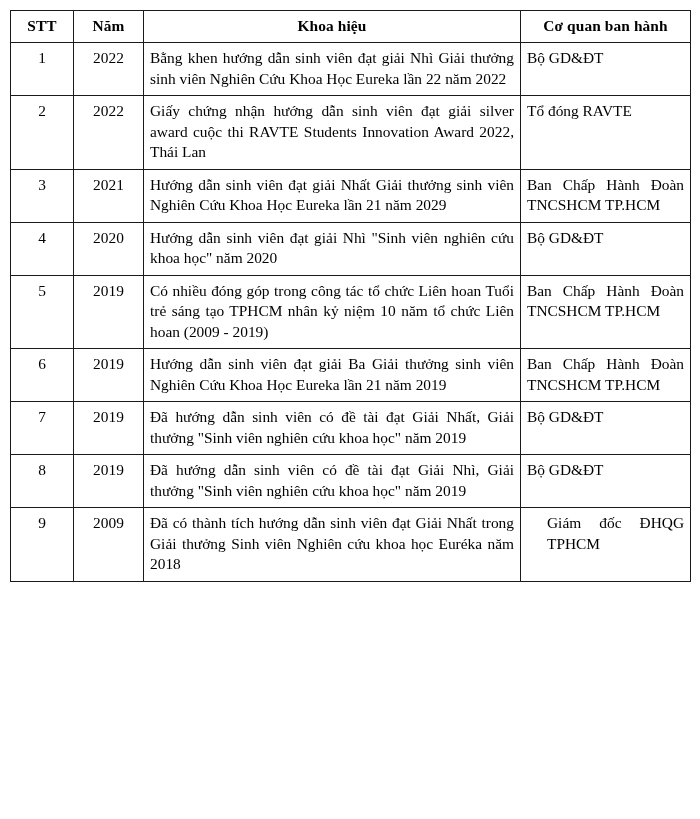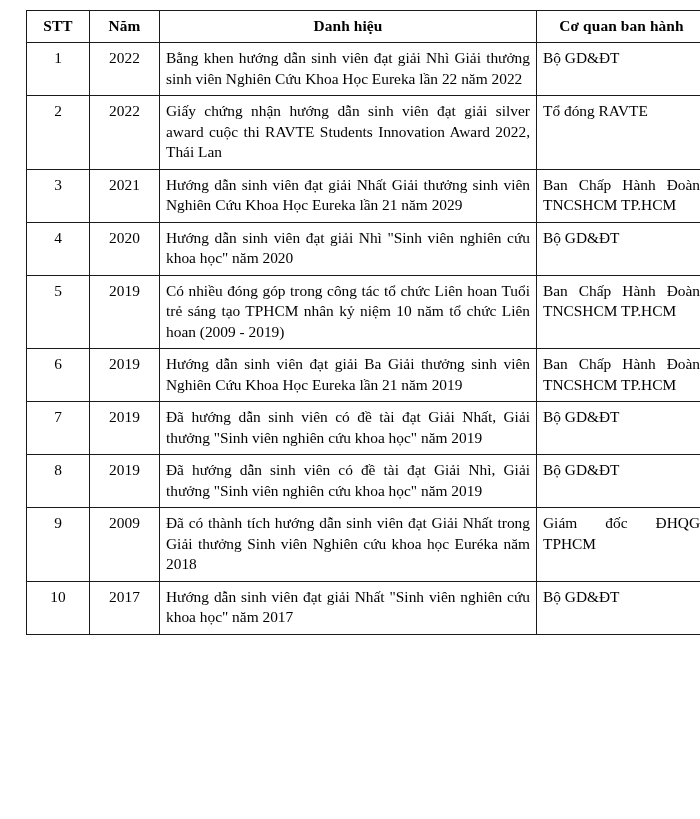--- a/index.html
+++ b/index.html
@@ -14,21 +14,21 @@
     font-family: "Liberation Serif", "DejaVu Serif", serif;
     color: #000000;
   }
 
   #sheet {
     position: relative;
     width: 700px;
     height: 819px;
     background: #ffffff;
     box-sizing: border-box;
-    padding: 10px 10px 0 26px;
+    padding: 10px 10px 0 10px;
   }
 
   table.award-table {
     width: 680px;
     border-collapse: collapse;
     table-layout: fixed;
     background: #ffffff;
   }
 
   table.award-table td,
@@ -70,20 +70,21 @@
     margin-top: 10px;
   }
   td.coquan {
     text-align: justify;
     text-justify: inter-word;
   }
   
   td.danh > span,
   td.coquan > span {
     display: block;
+    margin-left: 20px;
   }
 
   
   td.coquan.justify-all {
     text-align: justify;
   }
   td.coquan.justify-all > span::after {
     content: "";
     display: inline-block;
     width: 100%;
@@ -107,21 +108,21 @@
       <col class="c-stt">
       <col class="c-nam">
       <col class="c-danh">
       <col class="c-coquan">
     </colgroup>
 
     <thead>
       <tr>
         <th class="stt">STT</th>
         <th class="nam">Năm</th>
-        <th class="danh">Danh hiệu</th>
+        <th class="danh">Khoa hiệu</th>
         <th class="coquan">Cơ quan ban hành</th>
       </tr>
     </thead>
 
     <tbody>
 
       <tr>
         <td class="stt">1</td>
         <td class="nam">2022</td>
         <td class="danh">Bằng khen hướng dẫn sinh viên đạt giải Nhì Giải thưởng sinh viên Nghiên Cứu Khoa Học Eureka lần 22 năm 2022</td>
@@ -179,24 +180,18 @@
 
       <tr>
         <td class="stt">9</td>
         <td class="nam">2009</td>
         <td class="danh">Đã có thành tích hướng dẫn sinh viên đạt Giải Nhất trong Giải thưởng Sinh viên Nghiên cứu khoa học Euréka năm 2018</td>
         <td class="coquan justify-all">
             <span>Giám đốc ĐHQG TPHCM</span>
           </td>
       </tr>
 
-      <tr>
-        <td class="stt">10</td>
-        <td class="nam">2017</td>
-        <td class="danh">Hướng dẫn sinh viên đạt giải Nhất "Sinh viên nghiên cứu khoa học" năm 2017</td>
-        <td class="coquan">Bộ GD&amp;ĐT</td>
-      </tr>
 
 
     </tbody>
   </table>
 
 </div>
 
 </body></html>

